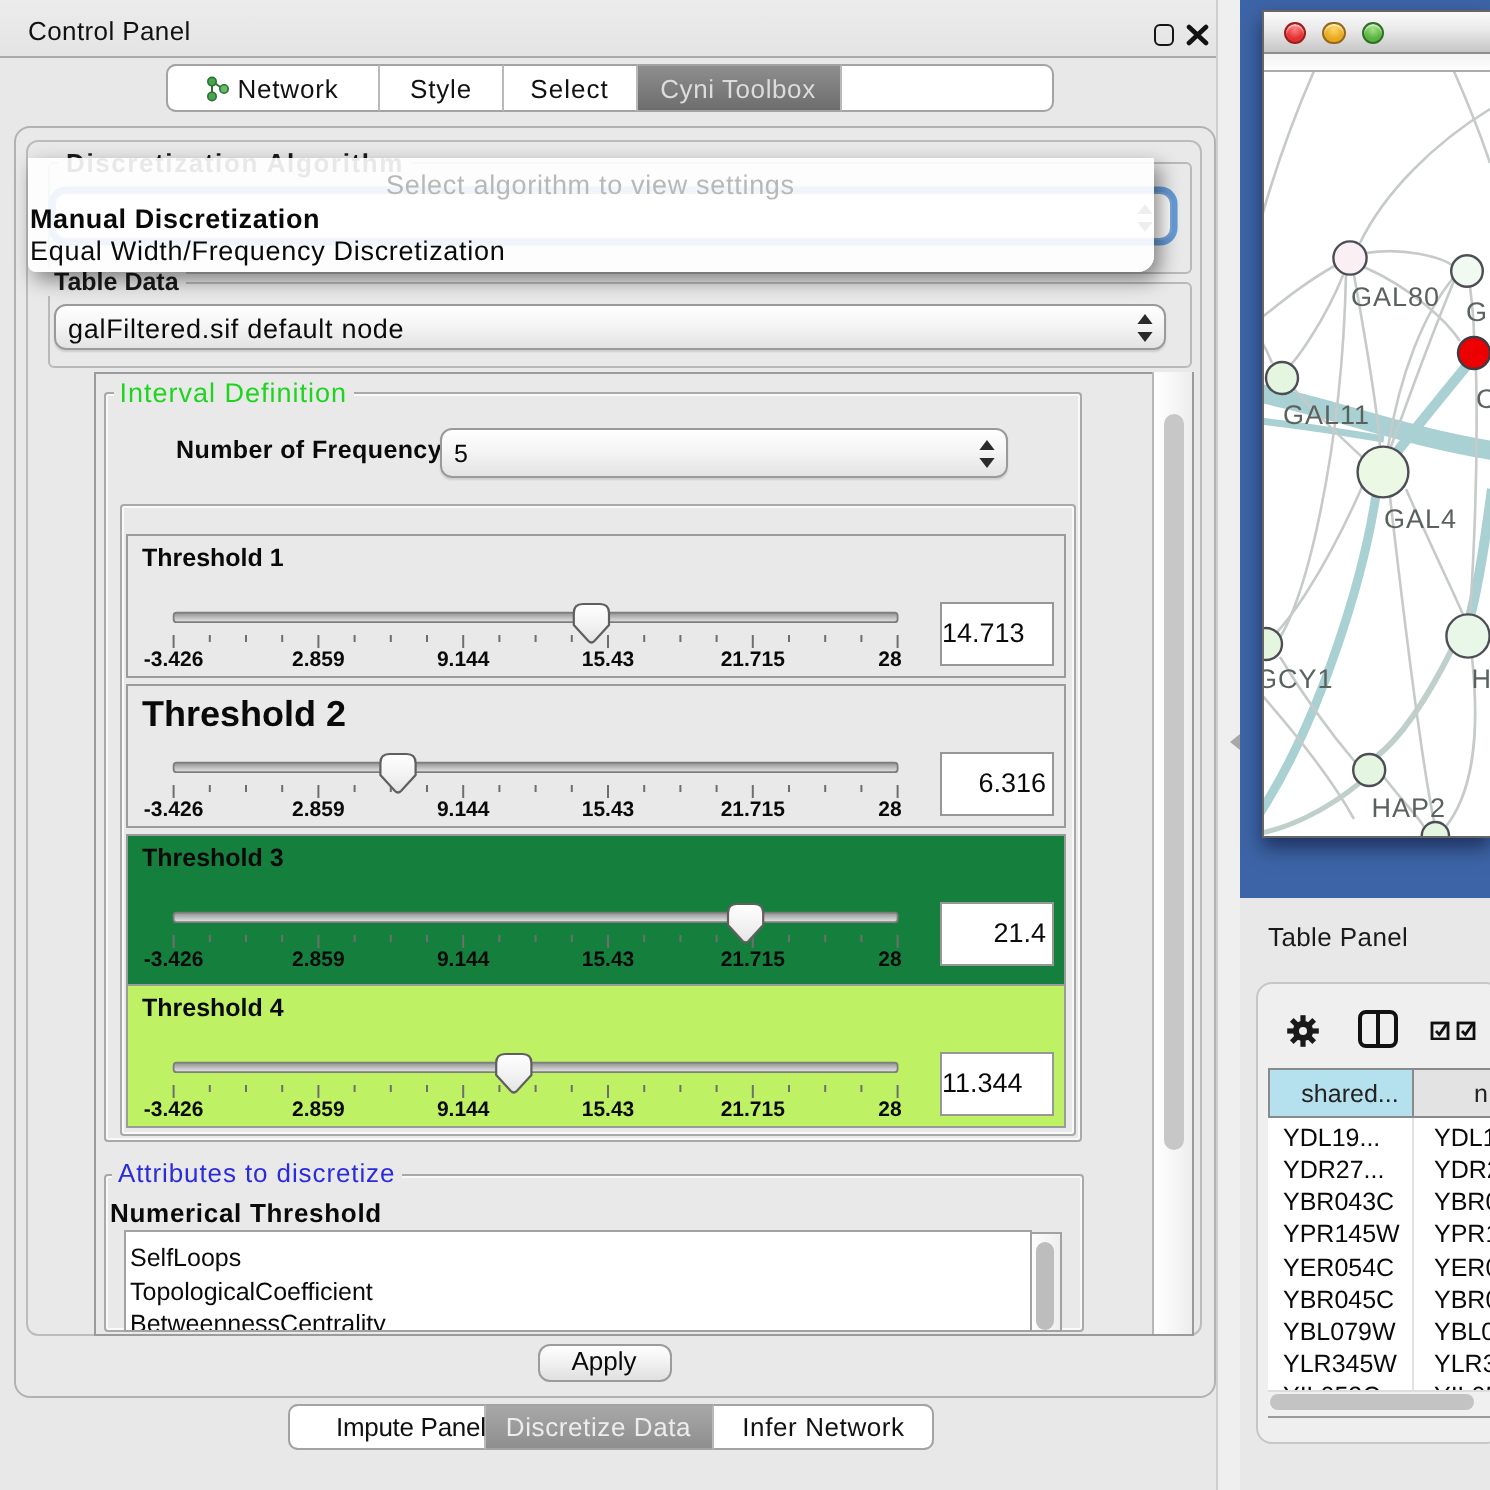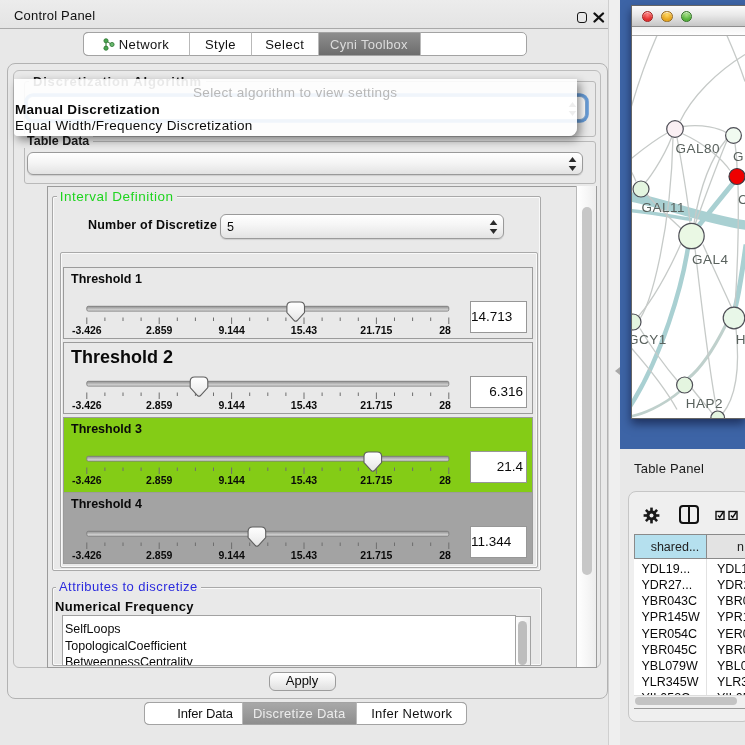--- a/index.html
+++ b/index.html
@@ -30,31 +30,32 @@
 <div class="abs" style="left:29px;top:73.5px;font-size:13px;font-weight:bold;color:#1a1a1a;letter-spacing:0.8px;background:#e9e9e9;padding:0 4px">Discretization Algorithm</div>
 <div class="abs" style="left:27px;top:96px;width:559px;height:23.5px;background:#fff;border:1px solid #7fa7d2;border-radius:6px;box-shadow:0 0 0 2.8px rgba(88,146,212,0.9)">
       <div style="position:absolute;right:8px;top:3.5px"><svg width="9" height="16">
           <path d="M4.5,1 L8.3,6 L0.7,6 Z" fill="#555"></path>
           <path d="M4.5,15 L8.3,10 L0.7,10 Z" fill="#555"></path>
         </svg></div>
     </div>
 <div class="abs" style="left:23.5px;top:141px;width:572px;height:43px;border:1px solid #b9b9b9;border-radius:3px"></div>
 <div class="abs" style="left:23px;top:134px;font-size:12.5px;font-weight:bold;color:#1a1a1a;background:#e9e9e9;padding:0 4px">Table Data</div>
 <div style="position:absolute;left:27px;top:151.5px;width:556px;height:23.5px;border:1px solid #9a9a9a;border-radius:6px;background:linear-gradient(#ffffff, #f5f5f5 45%, #e3e3e3);box-shadow:0 1px 1px rgba(0,0,0,0.12)">
+      <div style="position:absolute;left:6px;top:4.0px;font-size:13.5px;letter-spacing:0.35px;color:#0a0a0a;white-space:nowrap">galFiltered.sif default node</div>
       <div style="position:absolute;right:5px;top:3.0px"><svg width="9" height="16">
           <path d="M4.5,1 L8.3,6 L0.7,6 Z" fill="#2a2a2a"></path>
           <path d="M4.5,15 L8.3,10 L0.7,10 Z" fill="#2a2a2a"></path>
         </svg></div>
     </div>
 <div class="abs" style="left:46.5px;top:185.5px;width:550px;height:482px;border:1px solid #9b9b9b;background:#e9e9e9"></div>
 <div class="abs" style="left:576px;top:186px;width:20px;height:481px;background:linear-gradient(90deg,#ffffff,#f6f6f6 55%,#ededed);border-left:1px solid #b8b8b8"></div>
 <div class="abs" style="left:582px;top:207px;width:9.5px;height:368px;background:#c7c7c7;border-radius:5px"></div>
 <div class="abs" style="left:52px;top:196px;width:489px;height:375px;border:1px solid #a9a9a9;border-radius:2px;box-shadow:inset 0 0 0 1px rgba(255,255,255,0.7)"></div>
 <div class="abs" style="left:56.7px;top:188.8px;font-size:13.5px;letter-spacing:0.5px;color:#1fd41f;background:#e9e9e9;padding:0 3px">Interval Definition</div>
-<div class="abs" style="left:88px;top:217.5px;font-size:12.5px;letter-spacing:0.2px;font-weight:bold;color:#0a0a0a">Number of Discretize</div>
+<div class="abs" style="left:88px;top:217.5px;font-size:12.5px;letter-spacing:0.2px;font-weight:bold;color:#0a0a0a">Number of Frequency</div>
 <div style="position:absolute;left:220px;top:213.5px;width:284px;height:25.5px;border:1px solid #9a9a9a;border-radius:6px;background:linear-gradient(#ffffff, #f5f5f5 45%, #e3e3e3);box-shadow:0 1px 1px rgba(0,0,0,0.12)">
       <div style="position:absolute;left:6px;top:5.0px;font-size:12.5px;letter-spacing:0px;color:#0a0a0a;white-space:nowrap">5</div>
       <div style="position:absolute;right:5px;top:4.0px"><svg width="9" height="16">
           <path d="M4.5,1 L8.3,6 L0.7,6 Z" fill="#2a2a2a"></path>
           <path d="M4.5,15 L8.3,10 L0.7,10 Z" fill="#2a2a2a"></path>
         </svg></div>
     </div>
 <div class="abs" style="left:59.5px;top:252px;width:478px;height:316px;border:1px solid #a9a9a9;border-radius:2px;box-shadow:inset 0 0 0 1px rgba(255,255,255,0.7)"></div>
 <div style="position:absolute;left:63px;top:266.5px;width:470px;height:72px;border:1px solid #9b9b9b;background:#e9e9e9">
       <div style="position:absolute;left:7px;top:4.5px;font-size:12.5px;font-weight:bold;color:#0a0a0a">Threshold 1</div>
@@ -143,21 +144,21 @@
         <path d="M126.2,44.5 L126.2,38.5 Q126.2,34 130.7,34 L139.3,34 Q143.8,34 143.8,38.5 L143.8,44.5 L136.5,52.5 Q135.0,54 133.5,52.5 Z" fill="url(#thg)" stroke="#5f5f5f" stroke-width="1.1"></path>
       </svg>
       <div style="position:absolute;left:-7.2px;top:56.5px;width:60px;text-align:center;font-size:10.5px;font-weight:bold;color:#0a0a0a">-3.426</div>
       <div style="position:absolute;left:65.2px;top:56.5px;width:60px;text-align:center;font-size:10.5px;font-weight:bold;color:#0a0a0a">2.859</div>
       <div style="position:absolute;left:137.6px;top:56.5px;width:60px;text-align:center;font-size:10.5px;font-weight:bold;color:#0a0a0a">9.144</div>
       <div style="position:absolute;left:210.0px;top:56.5px;width:60px;text-align:center;font-size:10.5px;font-weight:bold;color:#0a0a0a">15.43</div>
       <div style="position:absolute;left:282.4px;top:56.5px;width:60px;text-align:center;font-size:10.5px;font-weight:bold;color:#0a0a0a">21.715</div>
       <div style="position:absolute;left:351.0px;top:56.5px;width:60px;text-align:center;font-size:10.5px;font-weight:bold;color:#0a0a0a">28</div>
       <div style="position:absolute;left:406px;top:33.5px;width:57px;height:32px;background:#fff;border:1px solid #979797;font-size:13.5px;color:#0a0a0a;text-align:right;padding:7px 3px 0 0">6.316</div>
     </div>
-<div style="position:absolute;left:63px;top:416.7px;width:470px;height:92px;border:1px solid #9b9b9b;background:#84cc16">
+<div style="position:absolute;left:63px;top:416.7px;width:470px;height:92px;border:1px solid #9b9b9b;background:#15803d">
       <div style="position:absolute;left:7px;top:4.5px;font-size:12.5px;font-weight:bold;color:#0a0a0a">Threshold 3</div>
       <svg width="470" height="73" style="position:absolute;left:0;top:0">
         <defs>
           <linearGradient id="trg" x1="0" y1="0" x2="0" y2="1">
             <stop offset="0" stop-color="#909090"></stop>
             <stop offset="0.5" stop-color="#bcbcbc"></stop>
             <stop offset="1" stop-color="#e6e6e6"></stop>
           </linearGradient>
           <linearGradient id="thg" x1="0" y1="0" x2="0" y2="1">
             <stop offset="0" stop-color="#ffffff"></stop>
@@ -190,21 +191,21 @@
         <path d="M300.0,44.5 L300.0,38.5 Q300.0,34 304.5,34 L313.1,34 Q317.6,34 317.6,38.5 L317.6,44.5 L310.3,52.5 Q308.8,54 307.3,52.5 Z" fill="url(#thg)" stroke="#5f5f5f" stroke-width="1.1"></path>
       </svg>
       <div style="position:absolute;left:-7.2px;top:56.5px;width:60px;text-align:center;font-size:10.5px;font-weight:bold;color:#0a0a0a">-3.426</div>
       <div style="position:absolute;left:65.2px;top:56.5px;width:60px;text-align:center;font-size:10.5px;font-weight:bold;color:#0a0a0a">2.859</div>
       <div style="position:absolute;left:137.6px;top:56.5px;width:60px;text-align:center;font-size:10.5px;font-weight:bold;color:#0a0a0a">9.144</div>
       <div style="position:absolute;left:210.0px;top:56.5px;width:60px;text-align:center;font-size:10.5px;font-weight:bold;color:#0a0a0a">15.43</div>
       <div style="position:absolute;left:282.4px;top:56.5px;width:60px;text-align:center;font-size:10.5px;font-weight:bold;color:#0a0a0a">21.715</div>
       <div style="position:absolute;left:351.0px;top:56.5px;width:60px;text-align:center;font-size:10.5px;font-weight:bold;color:#0a0a0a">28</div>
       <div style="position:absolute;left:406px;top:33.5px;width:57px;height:32px;background:#fff;border:1px solid #979797;font-size:13.5px;color:#0a0a0a;text-align:right;padding:7px 3px 0 0">21.4</div>
     </div>
-<div style="position:absolute;left:63px;top:491.8px;width:470px;height:72px;border:1px solid #9b9b9b;background:#a3a3a3">
+<div style="position:absolute;left:63px;top:491.8px;width:470px;height:72px;border:1px solid #9b9b9b;background:#bef264">
       <div style="position:absolute;left:7px;top:4.5px;font-size:12.5px;font-weight:bold;color:#0a0a0a">Threshold 4</div>
       <svg width="470" height="73" style="position:absolute;left:0;top:0">
         <defs>
           <linearGradient id="trg" x1="0" y1="0" x2="0" y2="1">
             <stop offset="0" stop-color="#909090"></stop>
             <stop offset="0.5" stop-color="#bcbcbc"></stop>
             <stop offset="1" stop-color="#e6e6e6"></stop>
           </linearGradient>
           <linearGradient id="thg" x1="0" y1="0" x2="0" y2="1">
             <stop offset="0" stop-color="#ffffff"></stop>
@@ -239,29 +240,29 @@
       <div style="position:absolute;left:-7.2px;top:56.5px;width:60px;text-align:center;font-size:10.5px;font-weight:bold;color:#0a0a0a">-3.426</div>
       <div style="position:absolute;left:65.2px;top:56.5px;width:60px;text-align:center;font-size:10.5px;font-weight:bold;color:#0a0a0a">2.859</div>
       <div style="position:absolute;left:137.6px;top:56.5px;width:60px;text-align:center;font-size:10.5px;font-weight:bold;color:#0a0a0a">9.144</div>
       <div style="position:absolute;left:210.0px;top:56.5px;width:60px;text-align:center;font-size:10.5px;font-weight:bold;color:#0a0a0a">15.43</div>
       <div style="position:absolute;left:282.4px;top:56.5px;width:60px;text-align:center;font-size:10.5px;font-weight:bold;color:#0a0a0a">21.715</div>
       <div style="position:absolute;left:351.0px;top:56.5px;width:60px;text-align:center;font-size:10.5px;font-weight:bold;color:#0a0a0a">28</div>
       <div style="position:absolute;left:406px;top:33.5px;width:57px;height:32px;background:#fff;border:1px solid #979797;font-size:13.5px;color:#0a0a0a;text-align:right;padding:7px 16px 0 0">11.344</div>
     </div>
 <div class="abs" style="left:52px;top:587px;width:490px;height:79px;border:1px solid #a9a9a9;border-radius:2px;box-shadow:inset 0 0 0 1px rgba(255,255,255,0.7)"></div>
 <div class="abs" style="left:56px;top:579.2px;font-size:13px;letter-spacing:0.45px;color:#2b2bdd;background:#e9e9e9;padding:0 3px">Attributes to discretize</div>
-<div class="abs" style="left:55px;top:598.5px;font-size:13px;letter-spacing:0.35px;font-weight:bold;color:#0a0a0a">Numerical Frequency</div>
+<div class="abs" style="left:55px;top:598.5px;font-size:13px;letter-spacing:0.35px;font-weight:bold;color:#0a0a0a">Numerical Threshold</div>
 <div class="abs" style="left:61.5px;top:614.5px;width:454px;height:51.5px;background:#fff;border:1px solid #a2a2a2;overflow:hidden">
       <div style="position:absolute;left:2.5px;top:5.5px;font-size:12.5px;color:#0a0a0a;line-height:16.6px">SelfLoops<br>TopologicalCoefficient<br>BetweennessCentrality</div>
     </div>
 <div class="abs" style="left:515.5px;top:615.5px;width:15px;height:50.5px;background:linear-gradient(90deg,#fdfdfd,#eee);border:1px solid #a2a2a2;border-left:none"></div>
 <div class="abs" style="left:517.5px;top:621px;width:9px;height:44px;background:#bdbdbd;border-radius:4.5px"></div>
 <div class="abs" style="left:268.5px;top:671.5px;width:67px;height:19px;border:1px solid #9c9c9c;border-radius:6px;background:linear-gradient(#ffffff,#f2f2f2 45%,#e0e0e0);font-size:13px;color:#0a0a0a;text-align:center;line-height:16px">Apply</div>
 <div class="abs" style="left:144px;top:702px;width:323px;height:22.5px;background:#fff;border:1px solid #a3a3a3;border-radius:5px;overflow:hidden"></div>
-<div class="abs" style="left:144px;top:702px;width:99px;height:22.5px;color:#111;border-right:1px solid #b9b9b9;border-radius:5px 0 0 5px;padding-left:24px;border-top:1px solid #a3a3a3;border-bottom:1px solid #a3a3a3;font-size:13px;letter-spacing:-0.15px;text-align:center;line-height:21px;white-space:nowrap">Infer Data</div>
+<div class="abs" style="left:144px;top:702px;width:99px;height:22.5px;color:#111;border-right:1px solid #b9b9b9;border-radius:5px 0 0 5px;padding-left:24px;border-top:1px solid #a3a3a3;border-bottom:1px solid #a3a3a3;font-size:13px;letter-spacing:-0.15px;text-align:center;line-height:21px;white-space:nowrap">Impute Panel</div>
 <div class="abs" style="left:243px;top:702px;width:113.5px;height:22.5px;background:linear-gradient(#a8a8a8,#8e8e8e);color:#ededed;border-right:1px solid #b9b9b9;border-top:1px solid #a3a3a3;border-bottom:1px solid #a3a3a3;font-size:13px;letter-spacing:0.3px;text-align:center;line-height:21px;white-space:nowrap">Discretize Data</div>
 <div class="abs" style="left:356.5px;top:702px;width:110.5px;height:22.5px;color:#111;border-radius:0 5px 5px 0;border-top:1px solid #a3a3a3;border-bottom:1px solid #a3a3a3;font-size:13px;letter-spacing:0.3px;text-align:center;line-height:21px;white-space:nowrap">Infer Network</div>
 <div class="abs" style="left:14px;top:79px;width:563px;height:57px;background:rgba(255,255,255,0.9);border-bottom-left-radius:4px;border-bottom-right-radius:8px;box-shadow:3px 4px 10px rgba(0,0,0,0.45)">
       <div style="position:absolute;left:179px;top:6px;font-size:13.5px;letter-spacing:0.35px;color:#b8b8b8">Select algorithm to view settings</div>
       <div style="position:absolute;left:1px;top:22.5px;font-size:13.5px;letter-spacing:0.3px;font-weight:bold;color:#0a0a0a">Manual Discretization</div>
       <div style="position:absolute;left:1px;top:38.5px;font-size:13.5px;letter-spacing:0.35px;color:#0a0a0a">Equal Width/Frequency Discretization</div>
     </div>
 <div class="abs" style="left:608px;top:0;width:12px;height:745px;background:#efefef;border-left:1px solid #cfcfcf"></div>
 <svg class="abs" style="left:614px;top:366px" width="7" height="10">
       <path d="M6,1 L1,5 L6,9 Z" fill="#a8a8a8"></path>

